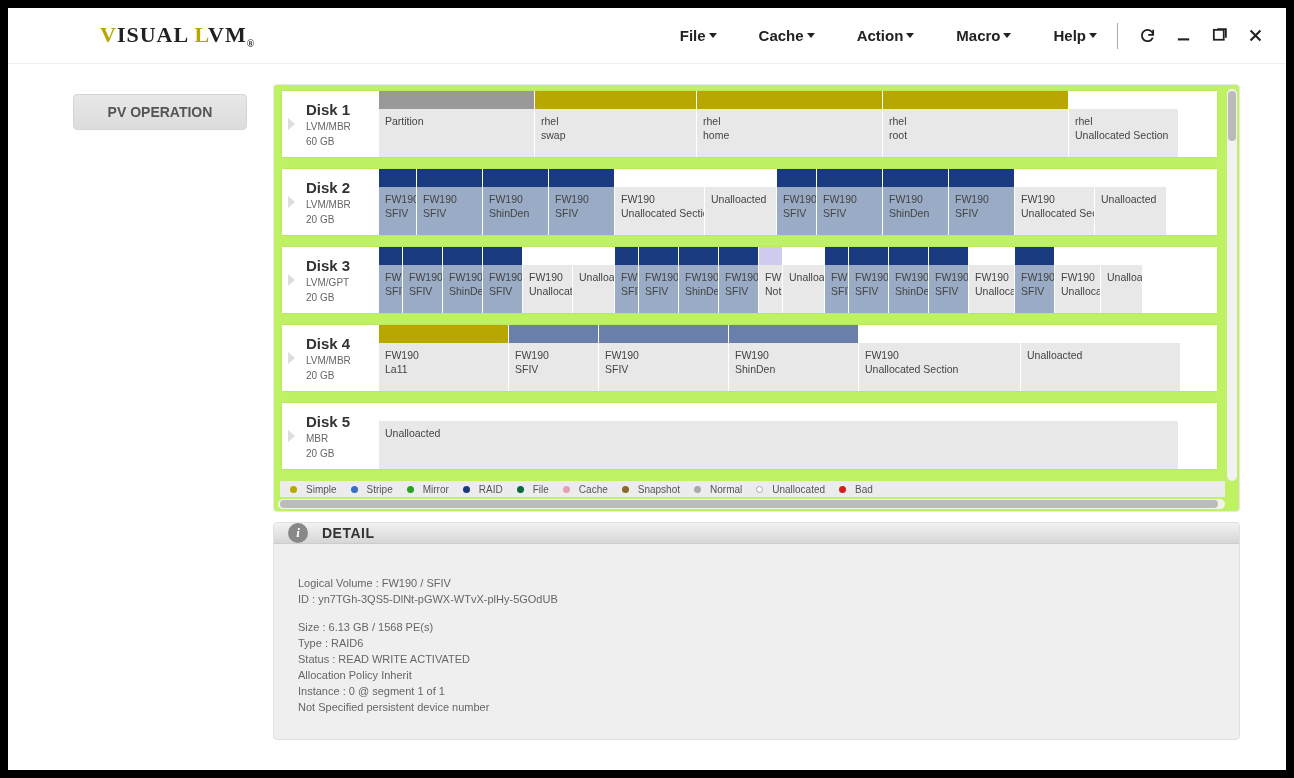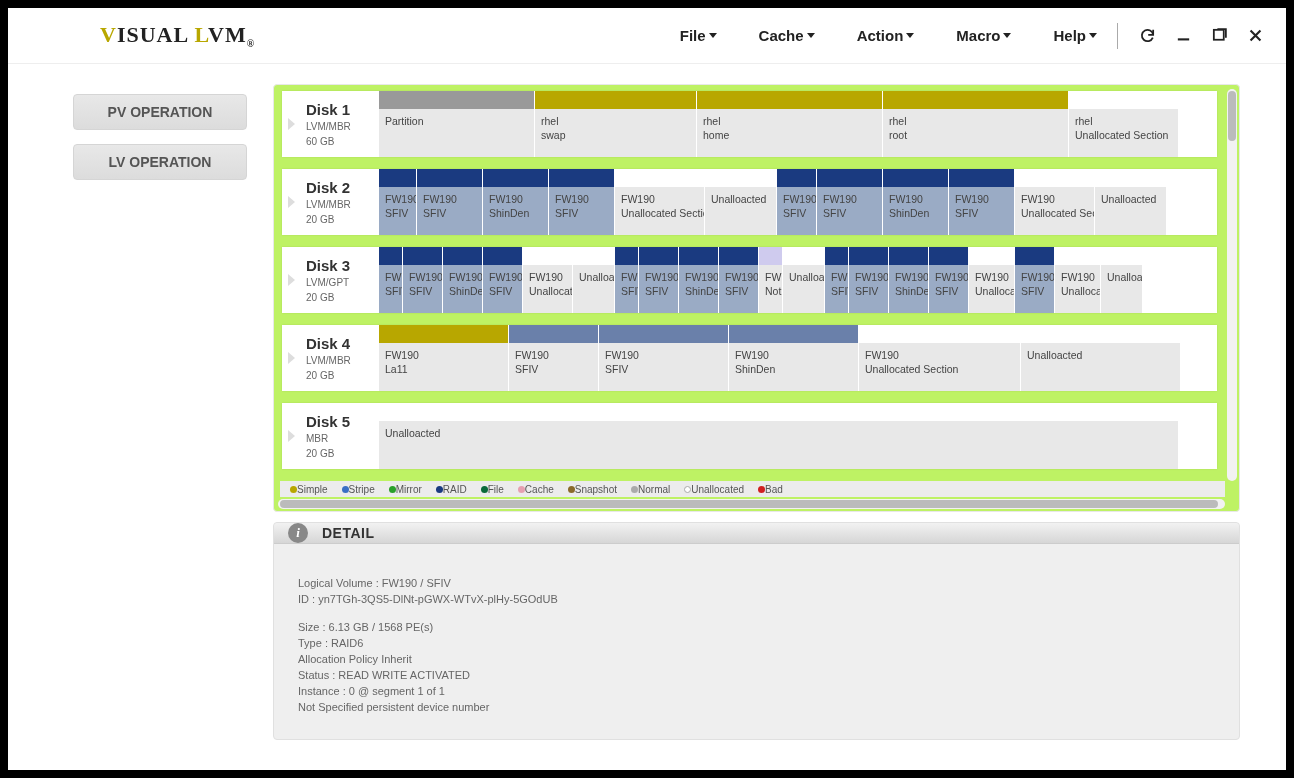--- a/index.html
+++ b/index.html
@@ -169,21 +169,21 @@
       bottom: 14px; left: 6px; right: 14px;
       height: 16px;
       background: #ececec;
       display: flex;
       align-items: center;
       gap: 14px;
       padding: 0 10px;
       font-size: 10px;
       color: #555;
     }
-    .legend-item { display: flex; align-items: center; gap: 0; }
+    .legend-item { display: flex; align-items: center; gap: 9px; }
     .legend-dot { width: 7px; height: 7px; border-radius: 50%; }
     .hscroll {
       position: absolute;
       bottom: 2px; left: 4px; right: 14px;
       height: 10px;
       background: #f2f2f2;
       border-radius: 5px;
     }
     .hscroll-thumb {
       position: absolute;
@@ -293,21 +293,20 @@
         <svg viewBox="0 0 24 24" width="17" height="17" stroke="#222" stroke-width="3">
             <path d="M5 5l14 14M19 5L5 19"></path>
           </svg>
       </div>
     </div>
   </div>
 
   <div class="body">
     <div class="sidebar" id="sidebar">
         <div class="sidebar-btn">PV OPERATION</div>
-        <div class="sidebar-btn">LV OPERATION</div>
       </div>
 
     <div class="main">
       <div class="disk-panel">
         <div class="disk-scroll" id="diskScroll">
             <div class="disk-row">
               <div class="disk-label">
                 <div class="disk-name">Disk 1</div>
                 <div class="disk-meta">LVM/MBR</div>
                 <div class="disk-meta">60 GB</div>
@@ -582,21 +581,21 @@
         <div class="detail-header">
           <div class="info-icon">i</div>
           <div class="detail-title">DETAIL</div>
         </div>
         <div class="detail-body" id="detailBody">
             <div>Logical Volume : FW190 / SFIV</div>
             <div>ID : yn7TGh-3QS5-DlNt-pGWX-WTvX-plHy-5GOdUB</div>
             <div class="gap"></div>
             <div>Size : 6.13 GB / 1568 PE(s)</div>
             <div>Type : RAID6</div>
+            <div>Status : READ WRITE ACTIVATED</div>
             <div>Allocation Policy Inherit</div>
-            <div>Status : READ WRITE ACTIVATED</div>
             <div>Instance : 0 @ segment 1 of 1</div>
             <div>Not Specified persistent device number</div>
           </div>
       </div>
     </div>
   </div>
 </div>
 
 </body></html>

